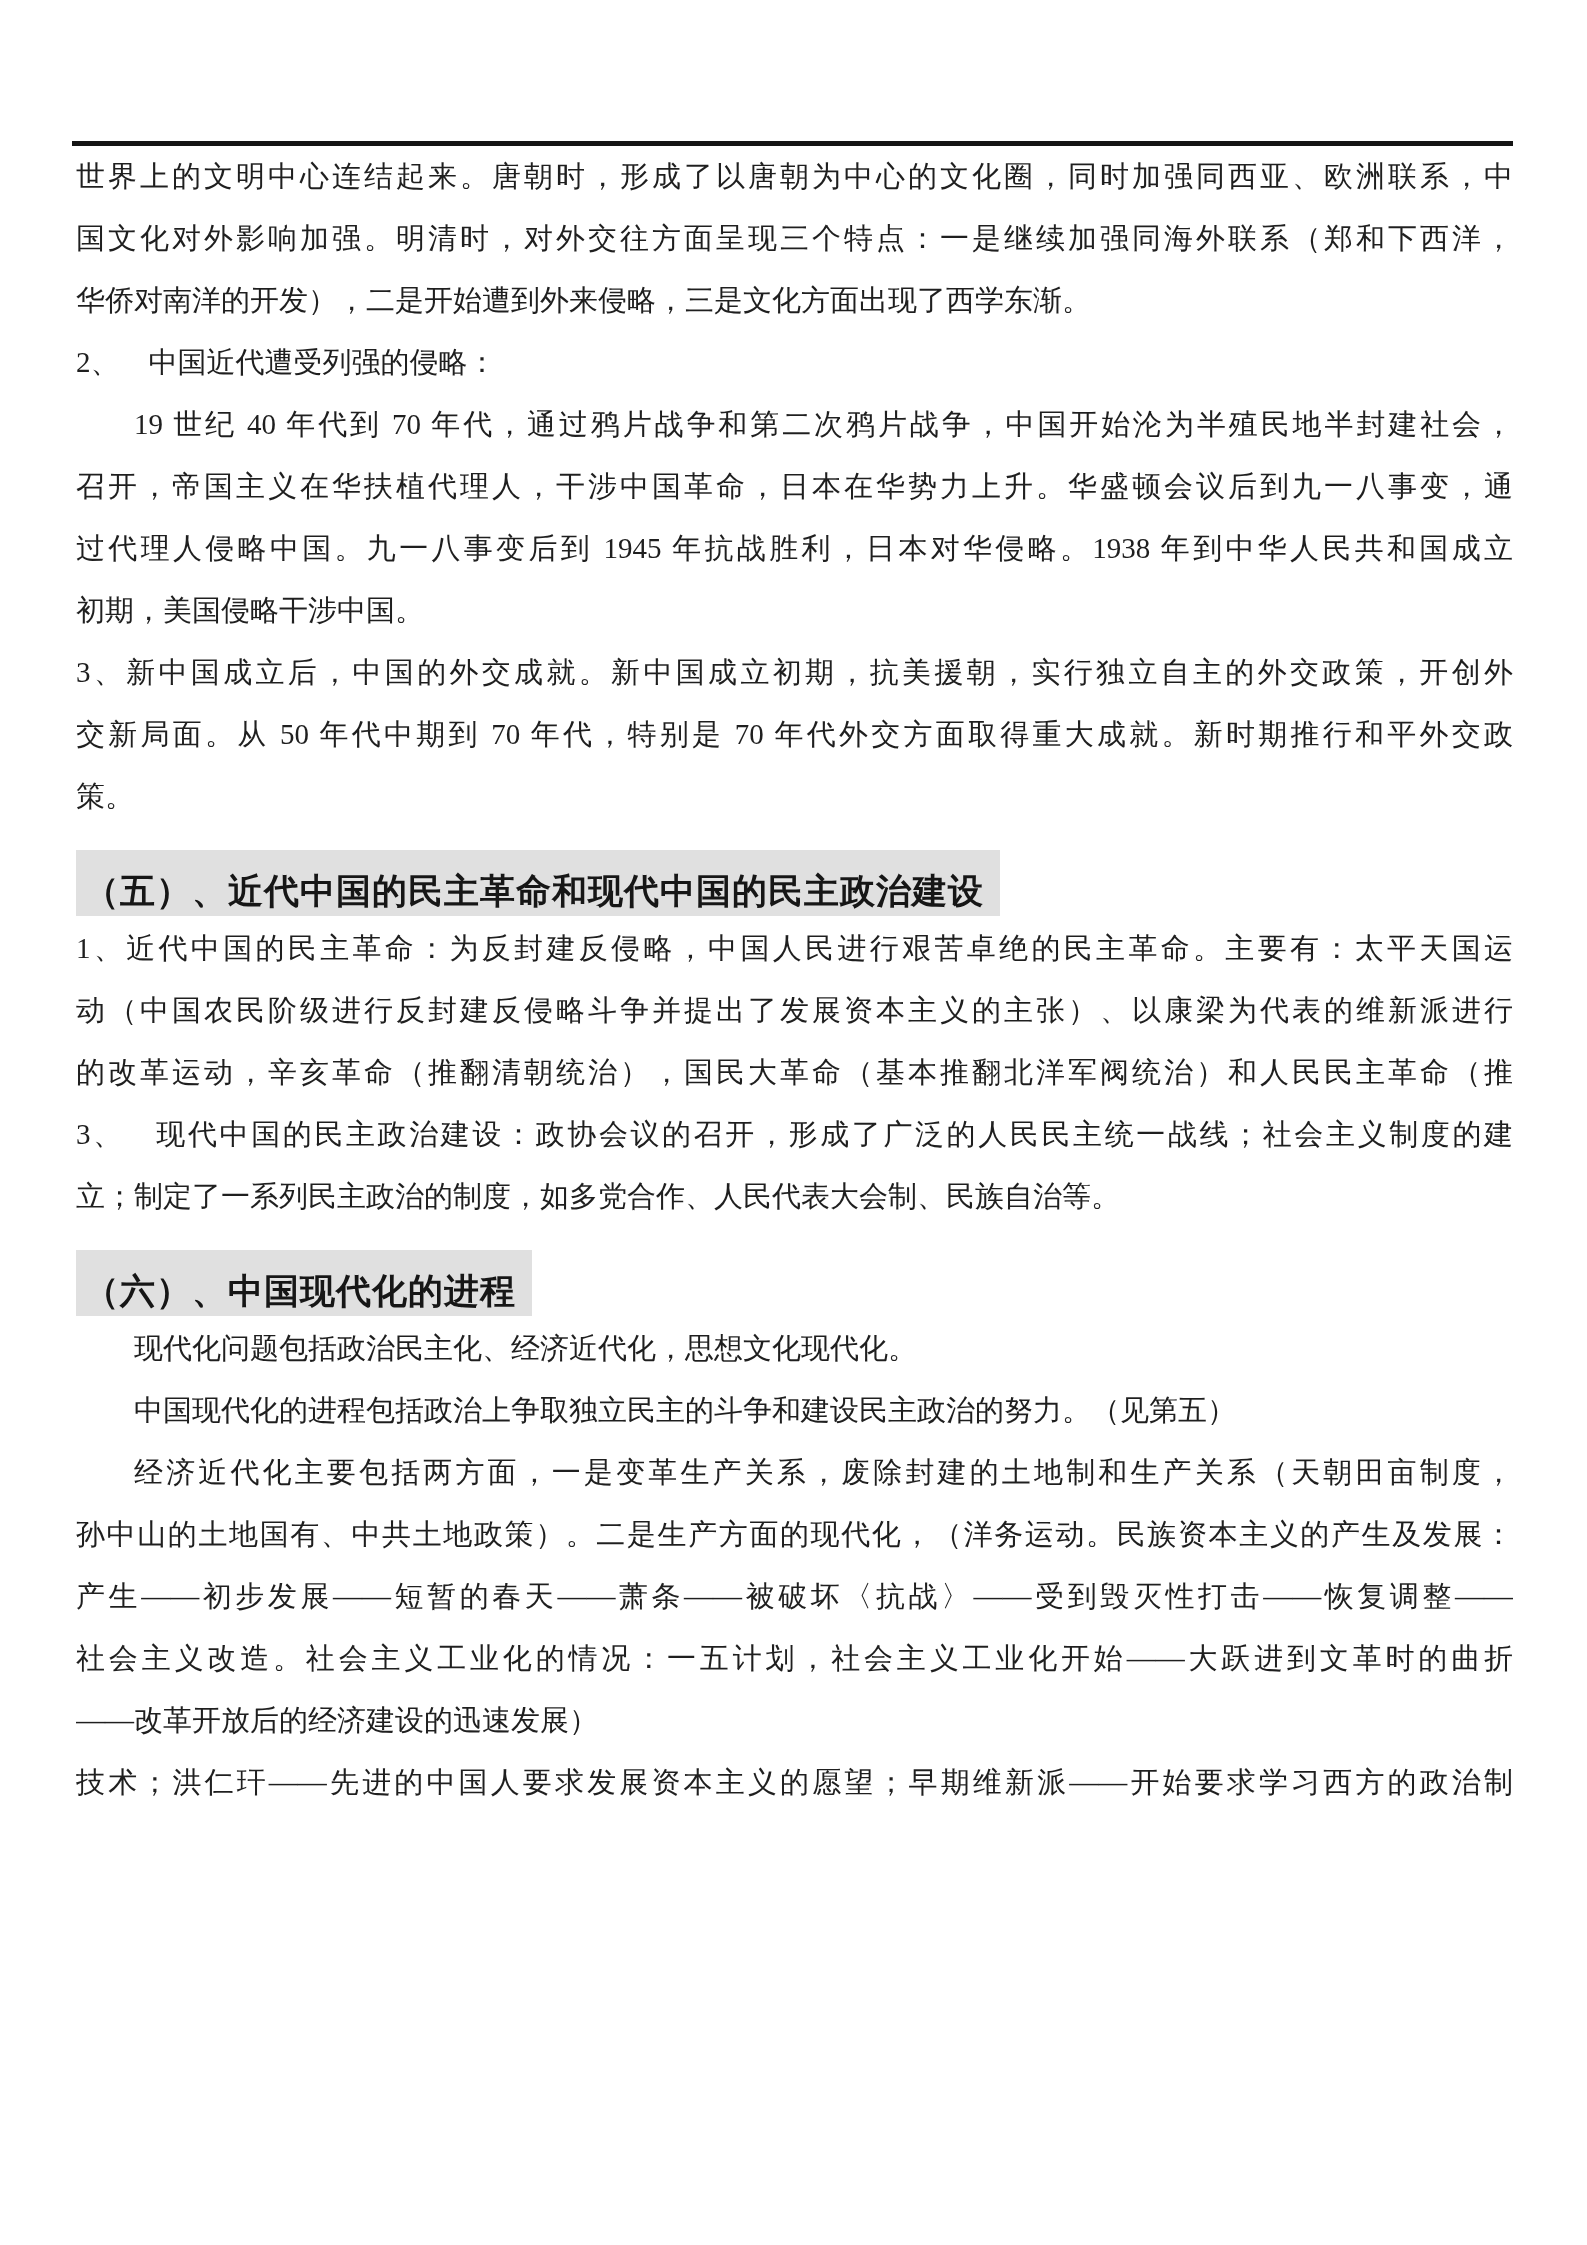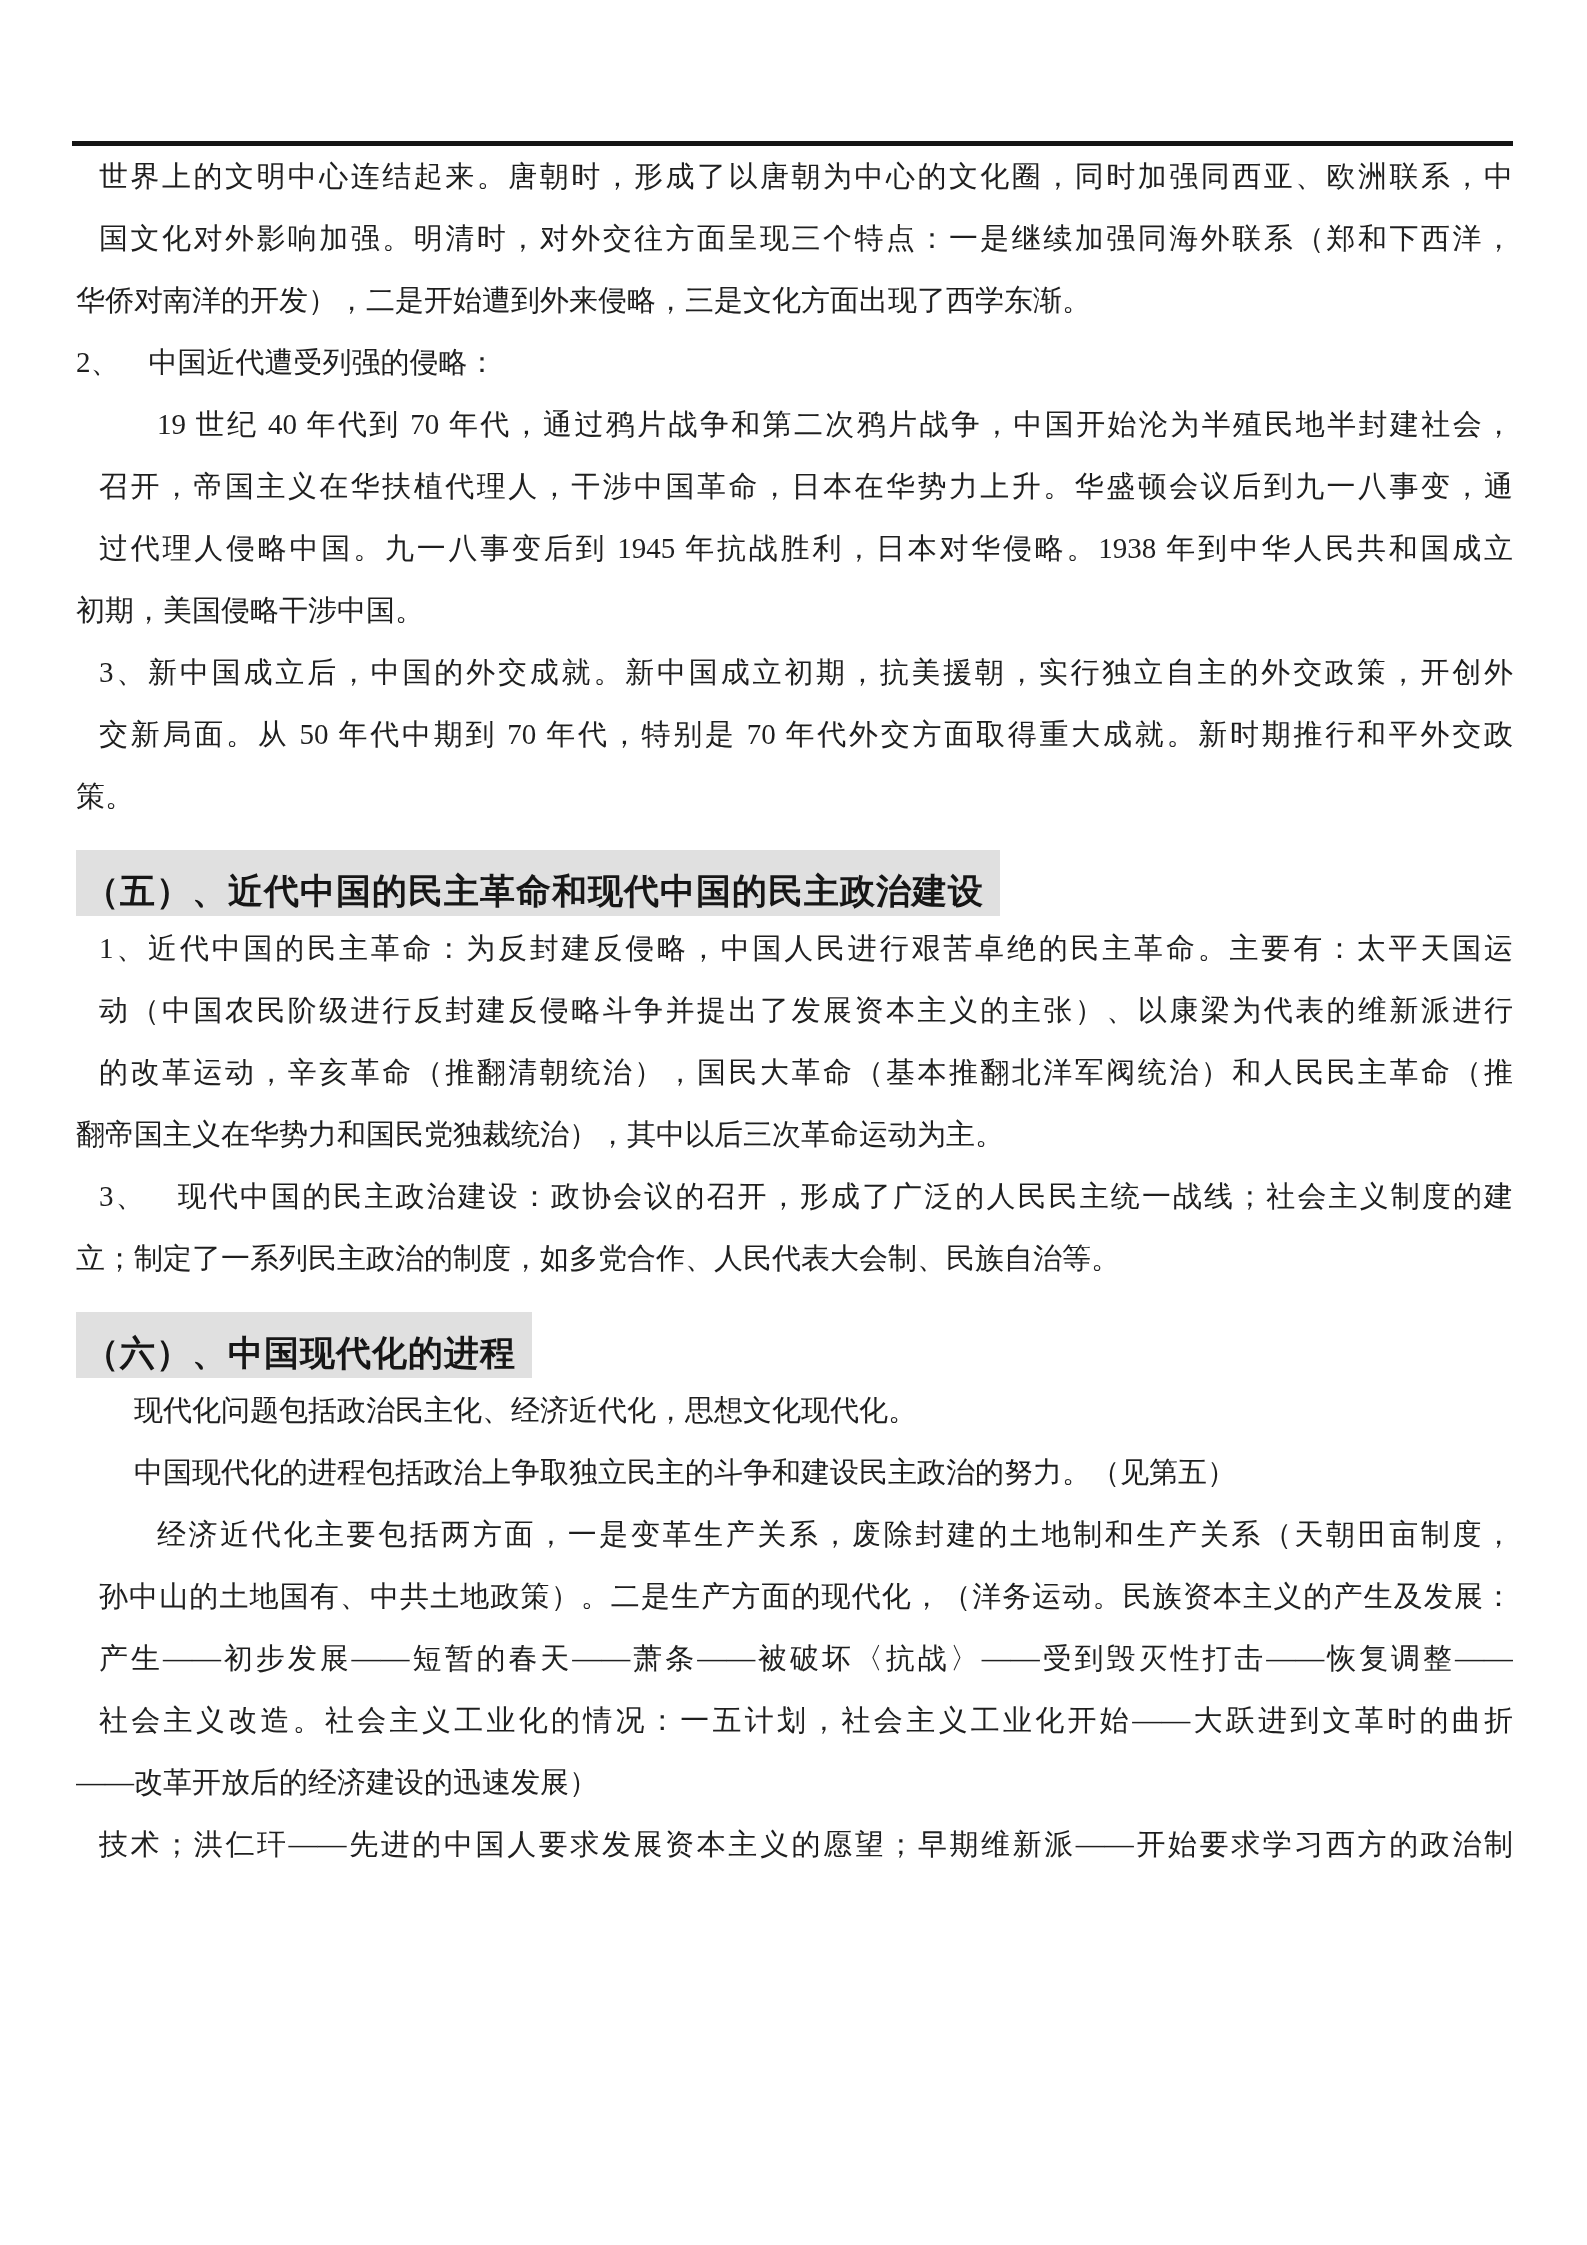--- a/index.html
+++ b/index.html
@@ -28,21 +28,21 @@
   }
   .line {
     font-size: 29px;
     line-height: 62px;
     height: 62px;
     overflow: hidden;
     text-align: justify;
     text-justify: inter-character;
     white-space: normal;
   }
-  .line.fill { text-align-last: justify; margin-left: 23px; }
+  .line.fill { text-align-last: justify; }
   .line.indent { text-indent: 58px; }
   .heading-row {
     height: 50px;
     margin: 23px 0 17px 0;
   }
   .heading {
     display: inline-block;
     background: #e0e0e0;
     font-family: "Liberation Sans", "DejaVu Sans", sans-serif;
     font-weight: bold;
@@ -67,21 +67,20 @@
       <div class="line fill">召开，帝国主义在华扶植代理人，干涉中国革命，日本在华势力上升。华盛顿会议后到九一八事变，通</div>
       <div class="line fill">过代理人侵略中国。九一八事变后到 1945 年抗战胜利，日本对华侵略。1938 年到中华人民共和国成立</div>
       <div class="line">初期，美国侵略干涉中国。</div>
       <div class="line fill">3、新中国成立后，中国的外交成就。新中国成立初期，抗美援朝，实行独立自主的外交政策，开创外</div>
       <div class="line fill">交新局面。从 50 年代中期到 70 年代，特别是 70 年代外交方面取得重大成就。新时期推行和平外交政</div>
       <div class="line">策。</div>
       <div class="heading-row"><span class="heading">（五）、近代中国的民主革命和现代中国的民主政治建设</span></div>
       <div class="line fill">1、近代中国的民主革命：为反封建反侵略，中国人民进行艰苦卓绝的民主革命。主要有：太平天国运</div>
       <div class="line fill">动（中国农民阶级进行反封建反侵略斗争并提出了发展资本主义的主张）、以康梁为代表的维新派进行</div>
       <div class="line fill">的改革运动，辛亥革命（推翻清朝统治），国民大革命（基本推翻北洋军阀统治）和人民民主革命（推</div>
-      <div class="line">翻帝国主义在华势力和国民党独裁统治），其中以后三次革命运动为主。</div>
       <div class="line fill">3、　现代中国的民主政治建设：政协会议的召开，形成了广泛的人民民主统一战线；社会主义制度的建</div>
       <div class="line">立；制定了一系列民主政治的制度，如多党合作、人民代表大会制、民族自治等。</div>
       <div class="heading-row"><span class="heading">（六）、中国现代化的进程</span></div>
       <div class="line indent">现代化问题包括政治民主化、经济近代化，思想文化现代化。</div>
       <div class="line indent">中国现代化的进程包括政治上争取独立民主的斗争和建设民主政治的努力。（见第五）</div>
       <div class="line fill indent">经济近代化主要包括两方面，一是变革生产关系，废除封建的土地制和生产关系（天朝田亩制度，</div>
       <div class="line fill">孙中山的土地国有、中共土地政策）。二是生产方面的现代化，（洋务运动。民族资本主义的产生及发展：</div>
       <div class="line fill">产生——初步发展——短暂的春天——萧条——被破坏〈抗战〉——受到毁灭性打击——恢复调整——</div>
       <div class="line fill">社会主义改造。社会主义工业化的情况：一五计划，社会主义工业化开始——大跃进到文革时的曲折</div>
       <div class="line">——改革开放后的经济建设的迅速发展）</div>

